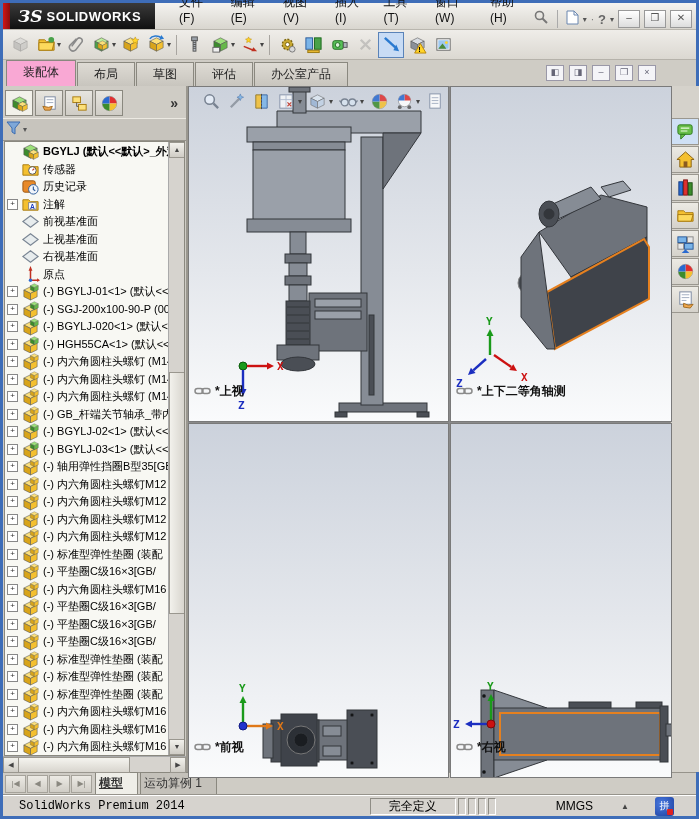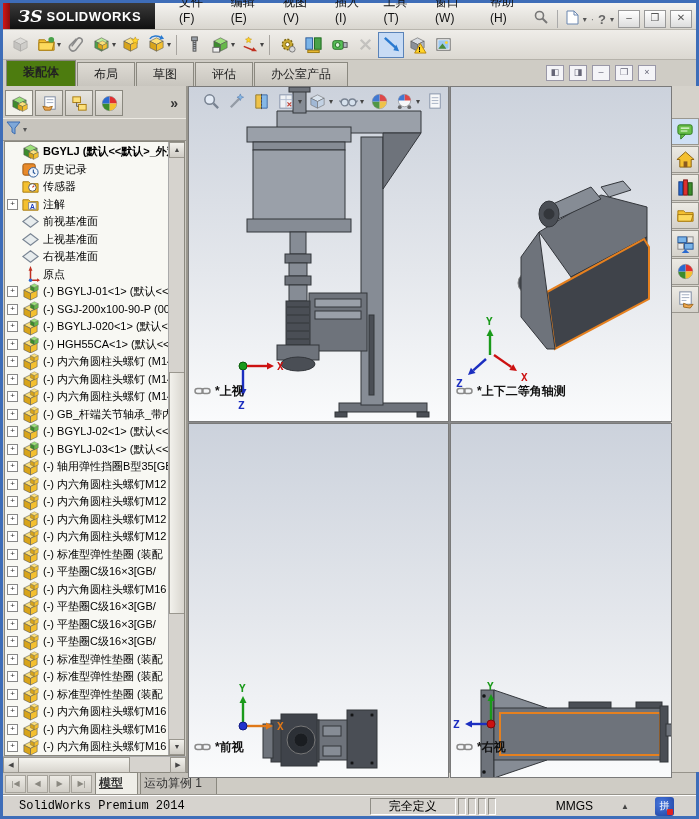--- a/index.html
+++ b/index.html
@@ -27,21 +27,21 @@
            border-bottom:1px solid #b5b2aa;display:flex;align-items:center;padding-left:4px;}
   .tb{width:24px;height:24px;display:flex;align-items:center;justify-content:center;border:1px solid transparent;}
   .tb.grayed{opacity:.45;}
   .tb.pressed{background:#c8dcf5;border:1px solid #5a83b8;}
   .tbdd{font-size:8px;color:#444;margin:0 1px 0 -2px;}
   .tbsep{width:1px;height:20px;background:#a8a5a0;margin:0 4px;}
   
   .cmdtabs{height:26px;flex:0 0 26px;background:#cfccc5;display:flex;align-items:flex-end;padding-left:3px;position:relative;}
   .ctab{font-size:12px;padding:3px 16px;border:1px solid #8a887f;border-bottom:none;background:linear-gradient(#dedbd4,#c8c5be);
         margin-right:1px;color:#222;}
-  .ctab.active{background:#4d7c0f;font-weight:bold;padding-bottom:5px;}
+  .ctab.active{background:#f9a8d4;font-weight:normal;padding-bottom:5px;}
   .doc-controls{position:absolute;right:40px;top:5px;display:flex;gap:5px;align-items:center;}
   .dbtn{width:16px;height:14px;border:1px solid #9a98a8;background:#f4f4f8;color:#667;
         font-size:9px;line-height:12px;text-align:center;}
   
   .main{flex:1 1 auto;display:flex;min-height:0;}
   
   .leftpanel{width:183px;flex:0 0 183px;background:#cfccc5;display:flex;flex-direction:column;border-right:2px solid #9a978f;}
   .fmtabs{height:30px;display:flex;align-items:center;gap:2px;padding:2px 2px 0 2px;}
   .fmtab{width:26px;height:24px;border:1px solid #8a887f;background:linear-gradient(#e7e5df,#cfccc5);
          display:flex;align-items:center;justify-content:center;}
@@ -351,37 +351,37 @@
                     <polygon points="17,6.5 10,10 10,17 17,13.5" fill="#f4c030" stroke="#555" stroke-width=".6"></polygon>
                   </g>
                 </svg>
               </span>
               <span class="tlabel">BGYLJ (默认&lt;&lt;默认&gt;_外观 显</span>
             </div>
             <div class="trow">
               <span class="texp none">+</span>
               <span class="ticon">
                 <svg width="19" height="19" viewBox="0 0 20 20">
+                  <path d="M2 5 h6 l2 2 h8 v9 h-16 z" fill="#f4c030" stroke="#a97b10"></path>
+                  <circle cx="12" cy="11" r="4" fill="#fff" stroke="#555"></circle>
+                  <path d="M12 11 l2 -2" stroke="#c03020" stroke-width="1.2"></path>
+                </svg>
+              </span>
+              <span class="tlabel">传感器</span>
+            </div>
+            <div class="trow">
+              <span class="texp none">+</span>
+              <span class="ticon">
+                <svg width="19" height="19" viewBox="0 0 20 20">
                   <rect x="2" y="4" width="13" height="12" rx="2" fill="#e88a2a" stroke="#9a5410"></rect>
                   <circle cx="13" cy="13" r="5" fill="#f0f4fa" stroke="#2a5a9a"></circle>
                   <path d="M13 10 v3 l2 1.5" fill="none" stroke="#2a5a9a" stroke-width="1.2"></path>
                 </svg>
               </span>
               <span class="tlabel">历史记录</span>
-            </div>
-            <div class="trow">
-              <span class="texp none">+</span>
-              <span class="ticon">
-                <svg width="19" height="19" viewBox="0 0 20 20">
-                  <path d="M2 5 h6 l2 2 h8 v9 h-16 z" fill="#f4c030" stroke="#a97b10"></path>
-                  <circle cx="12" cy="11" r="4" fill="#fff" stroke="#555"></circle>
-                  <path d="M12 11 l2 -2" stroke="#c03020" stroke-width="1.2"></path>
-                </svg>
-              </span>
-              <span class="tlabel">传感器</span>
             </div>
             <div class="trow">
               <span class="texp">+</span>
               <span class="ticon">
                 <svg width="19" height="19" viewBox="0 0 20 20">
                   <path d="M2 5 h6 l2 2 h8 v9 h-16 z" fill="#f4c030" stroke="#a97b10"></path>
                   <rect x="8" y="8" width="8" height="7" fill="#fff" stroke="#888"></rect>
                   <text x="12" y="14.5" font-size="7" font-weight="bold" fill="#1a3ac0" text-anchor="middle">A</text>
                 </svg>
               </span>

